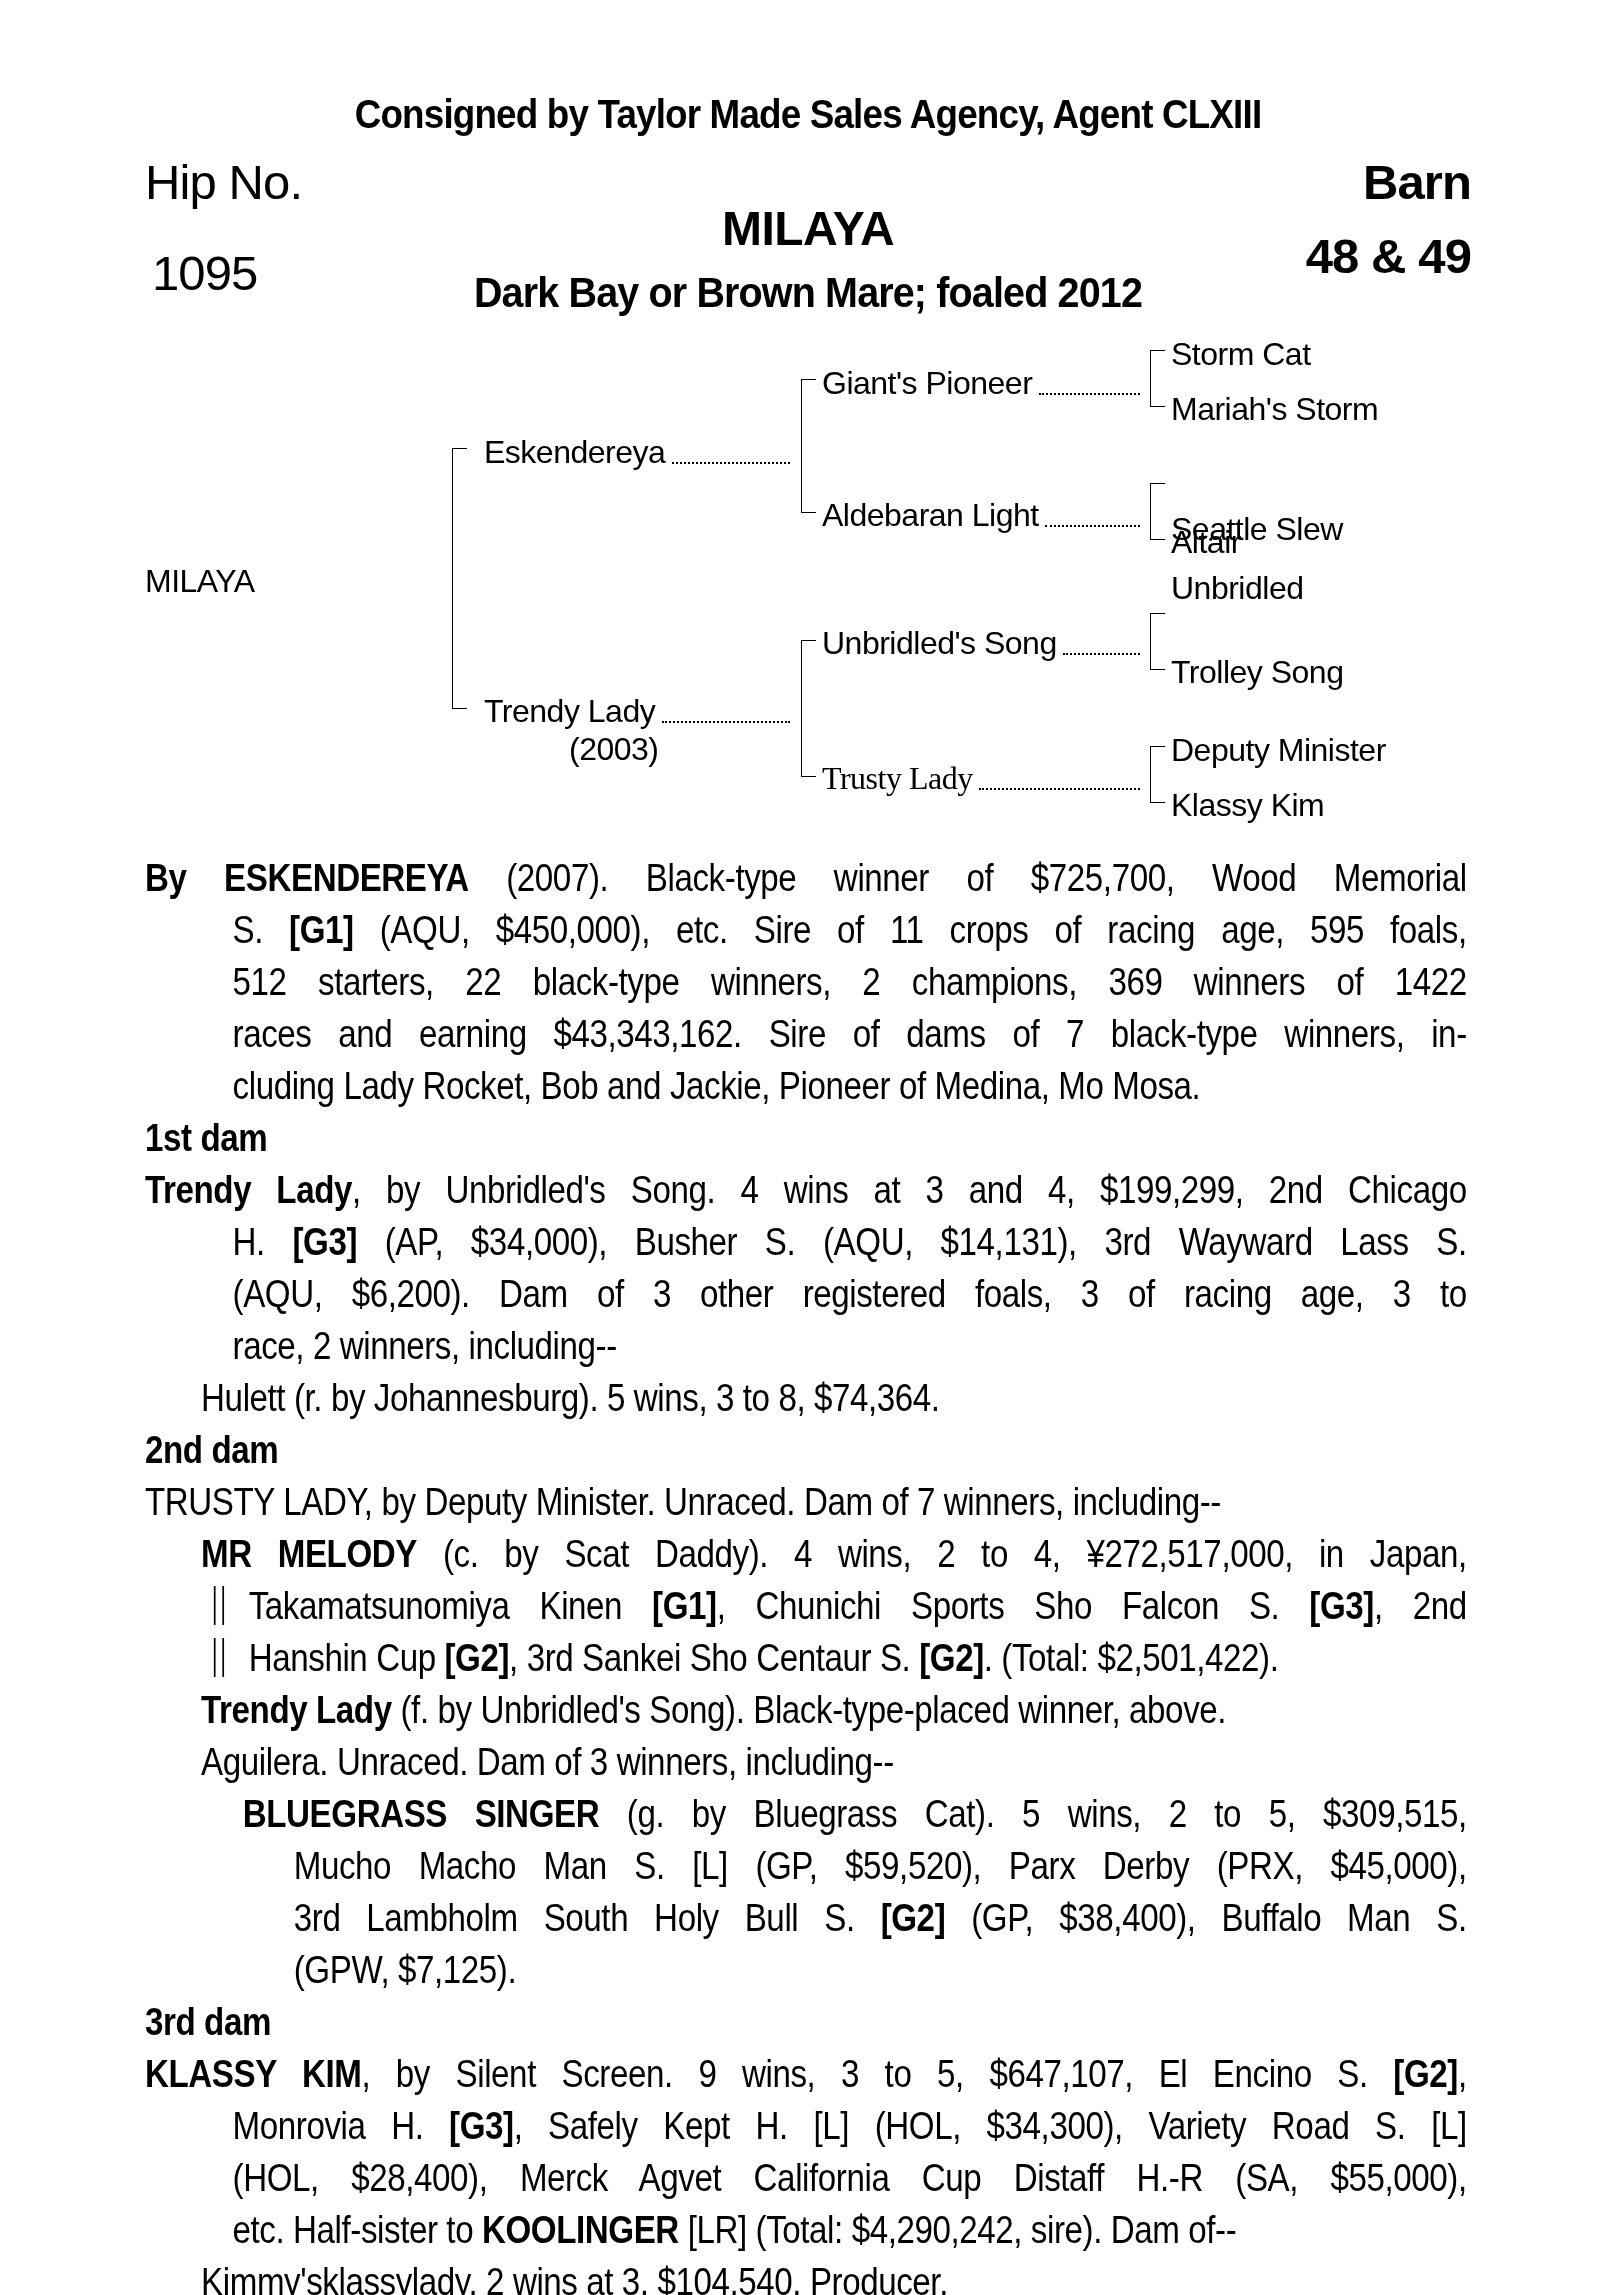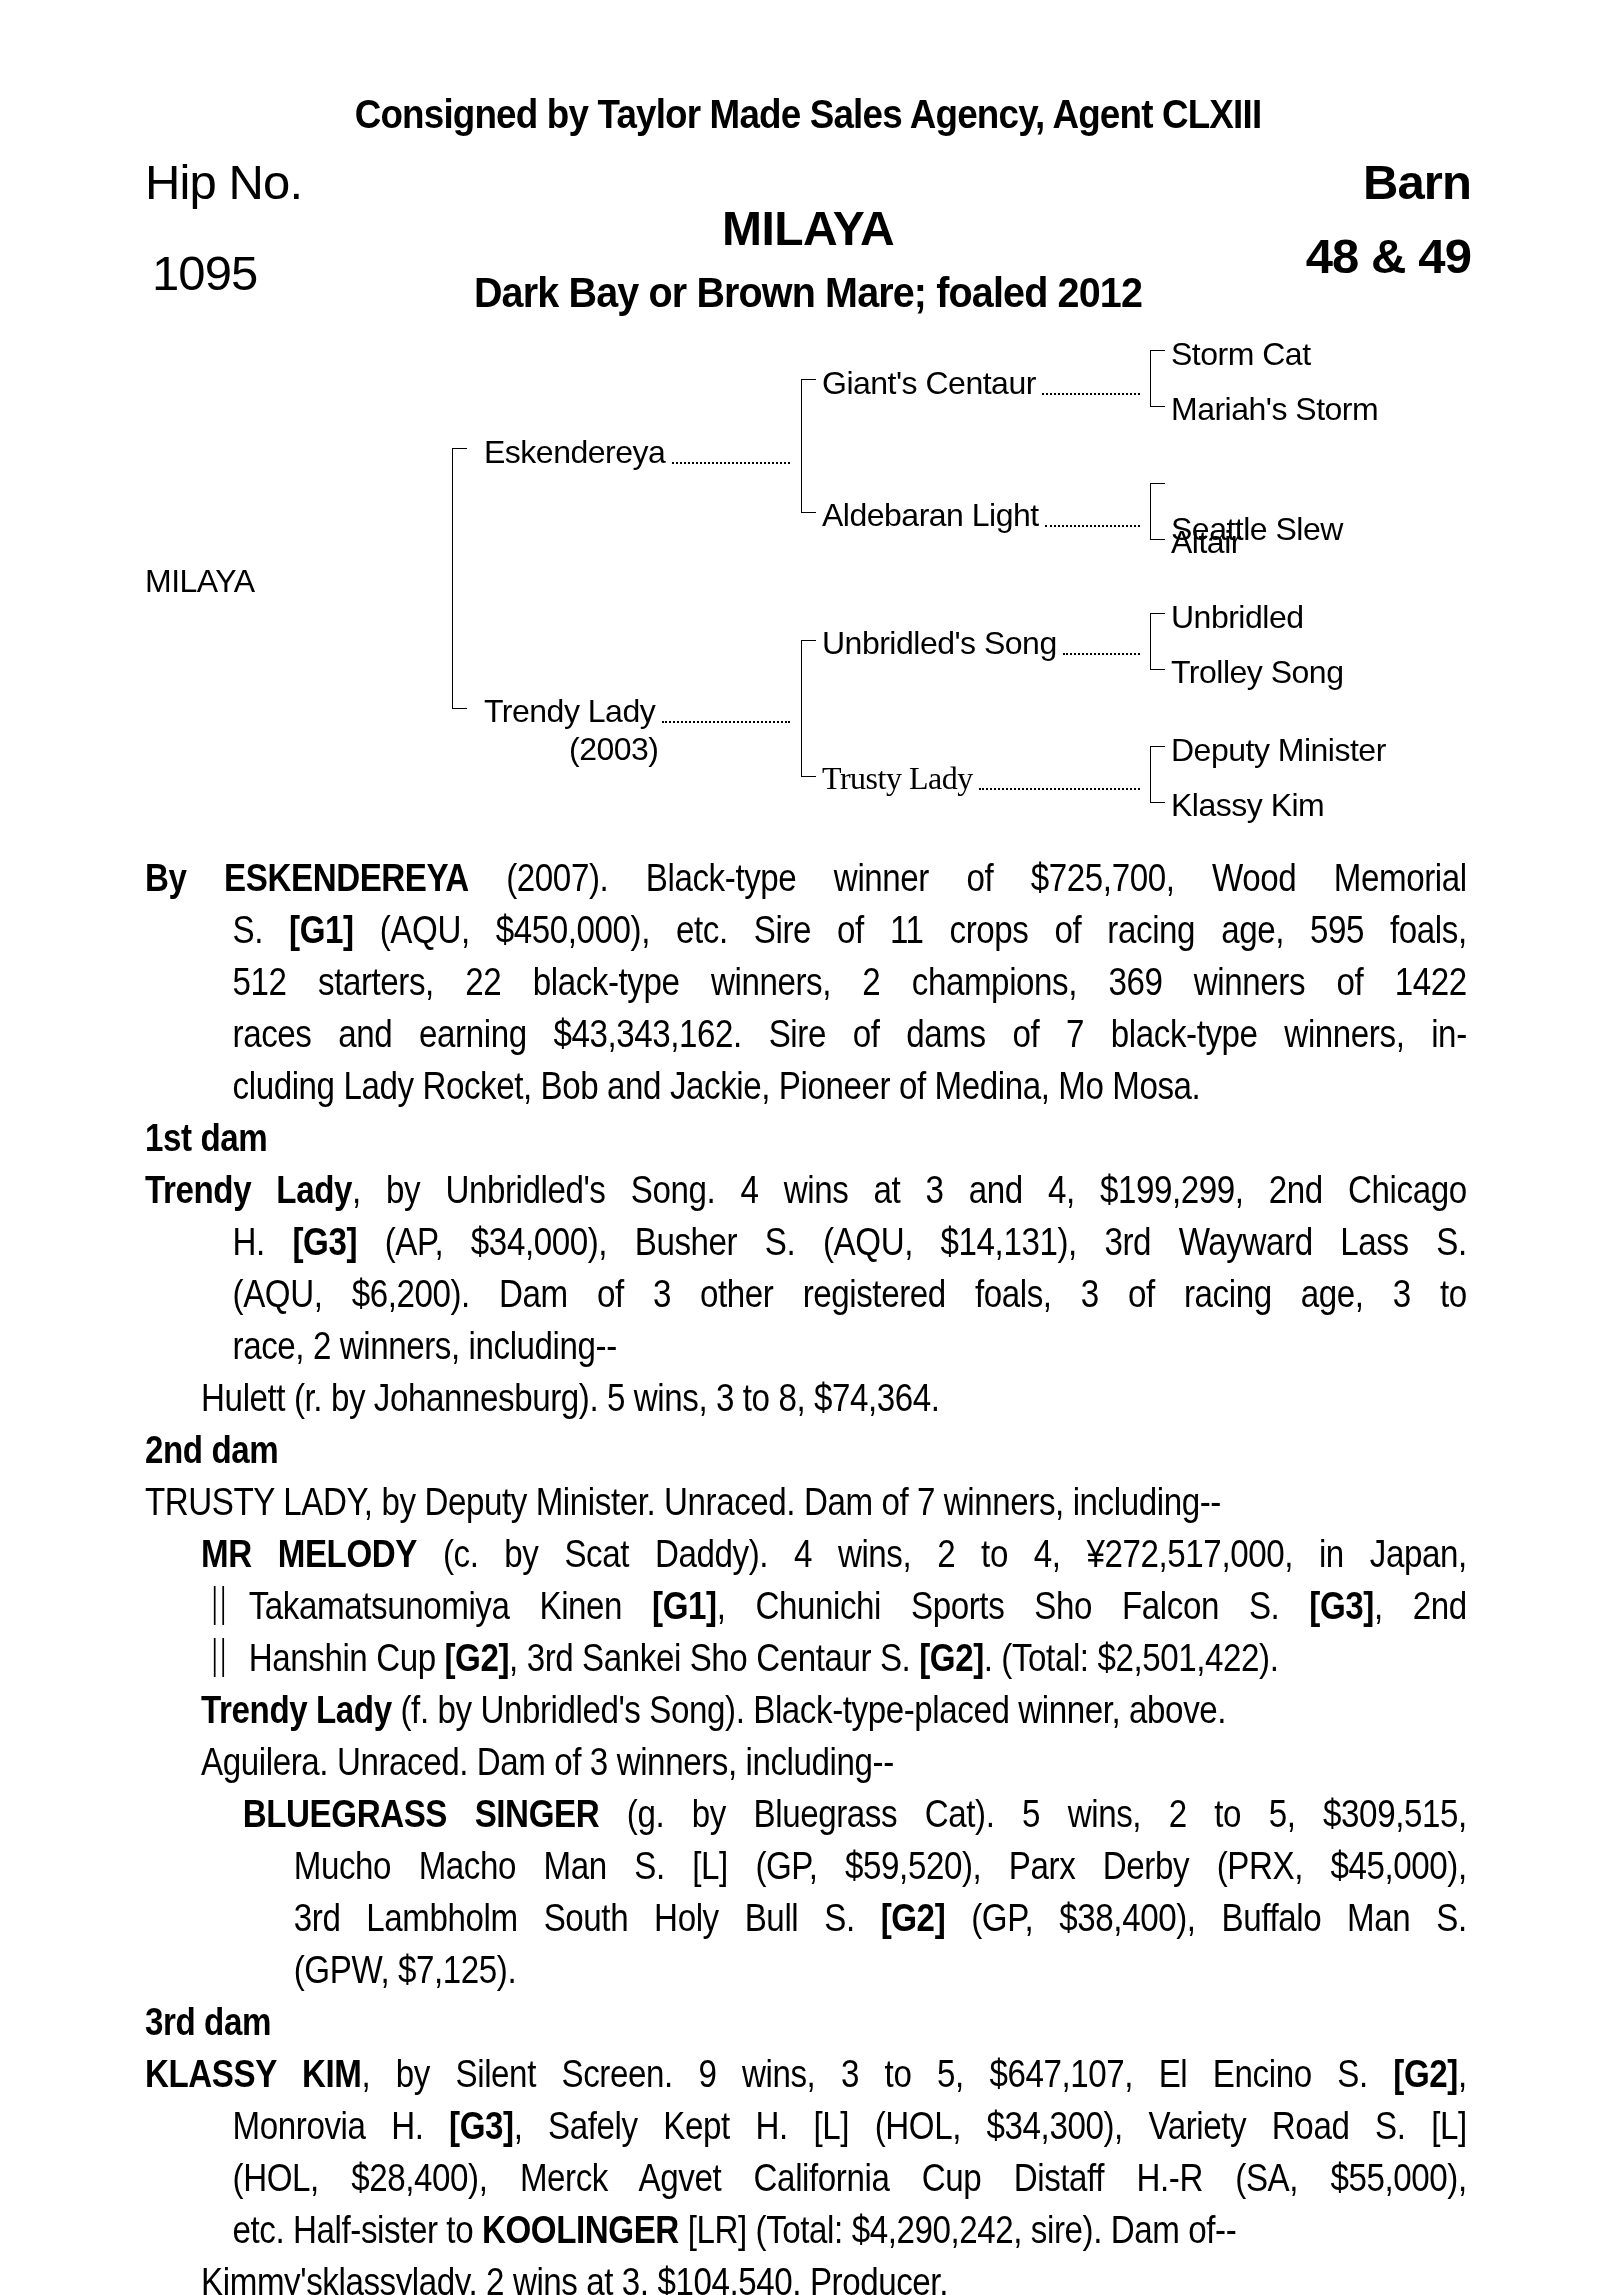--- a/index.html
+++ b/index.html
@@ -75,21 +75,21 @@
   </div>
   <div class="ped-row" style="left:484px;top:691px;width:311px;">
     <span class="pname">Trendy Lady</span>
     <span class="leader"></span>
   </div>
   <div class="ped-row" style="left:528px;top:729px;margin-left:41px;">
     <span class="pname">(2003)</span>
   </div>
 
   <div class="ped-row" style="left:822px;top:363px;width:323px;">
-    <span class="pname">Giant's Centaur</span>
+    <span class="pname">Giant's Pioneer</span>
     <span class="leader"></span>
   </div>
   <div class="ped-row" style="left:822px;top:495px;width:323px;">
     <span class="pname">Aldebaran Light</span>
     <span class="leader"></span>
   </div>
   <div class="ped-row" style="left:822px;top:623px;width:323px;">
     <span class="pname">Unbridled's Song</span>
     <span class="leader"></span>
   </div>
@@ -103,21 +103,21 @@
   </div>
   <div class="ped-row" style="left:1171px;top:389px;">
     <span class="pname">Mariah's Storm</span>
   </div>
   <div class="ped-row" style="left:1171px;top:466px;margin-top:43px;">
     <span class="pname">Seattle Slew</span>
   </div>
   <div class="ped-row" style="left:1171px;top:522px;">
     <span class="pname">Altair</span>
   </div>
-  <div class="ped-row" style="left:1171px;top:597px;">
+  <div class="ped-row" style="left:1171px;top:568px;">
     <span class="pname">Unbridled</span>
   </div>
   <div class="ped-row" style="left:1171px;top:652px;">
     <span class="pname">Trolley Song</span>
   </div>
   <div class="ped-row" style="left:1171px;top:730px;">
     <span class="pname">Deputy Minister</span>
   </div>
   <div class="ped-row" style="left:1171px;top:785px;">
     <span class="pname">Klassy Kim</span>

